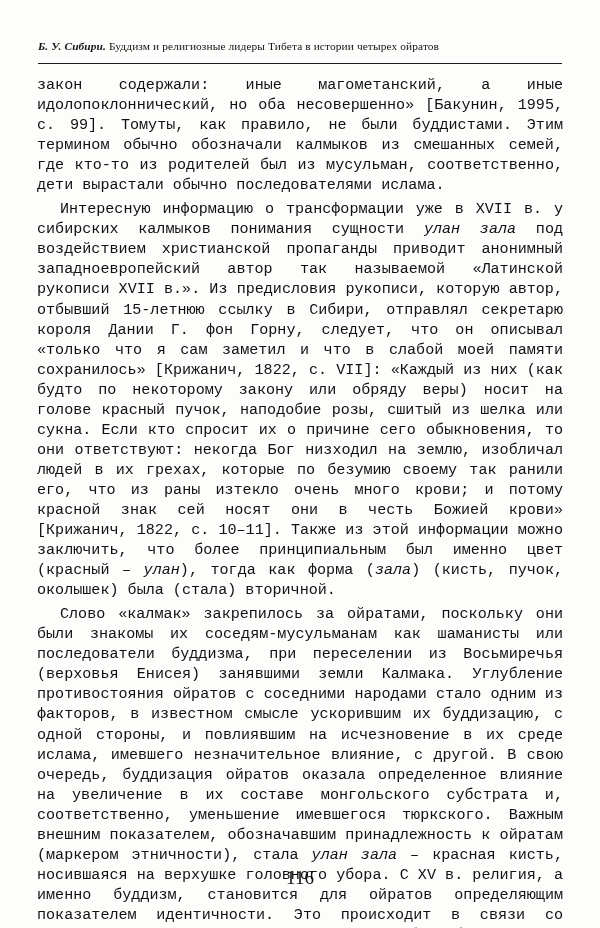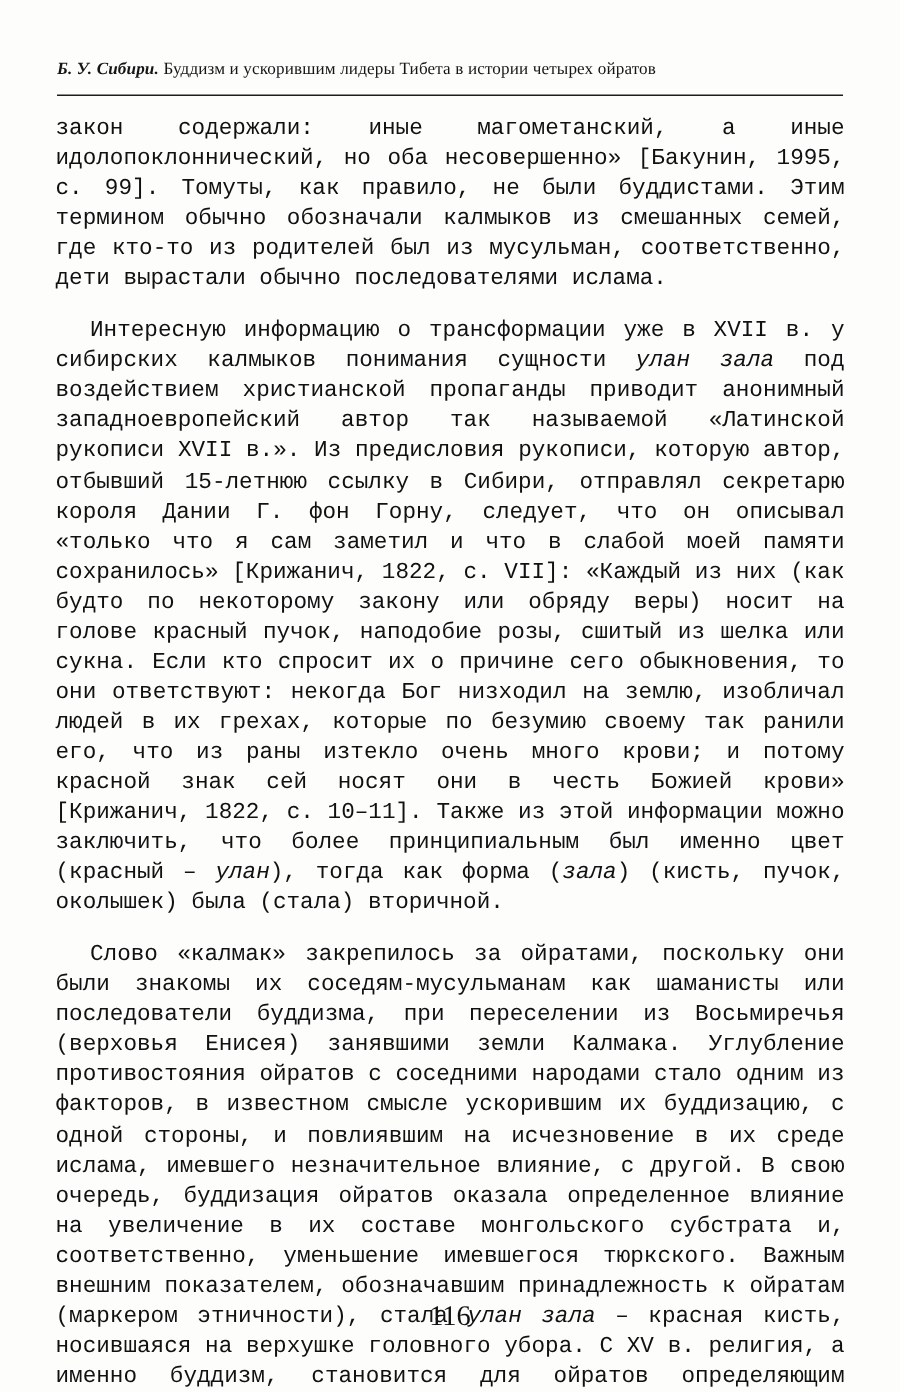--- a/index.html
+++ b/index.html
@@ -71,21 +71,21 @@
 
   .textblock p {
     margin: 0;
     text-indent: 0;
     hyphens: manual;
   }
   .textblock p.indent {
     text-indent: 23px;
   }
   .textblock p + p {
-    margin-top: 15px;
+    margin-top: 4px;
   }
 
   .it { font-style: italic; }
 
   
   .folio {
     position: absolute;
     left: 0;
     top: 868px;
     width: 600px;
@@ -95,21 +95,21 @@
     color: #111111;
   }
 </style>
 </head>
 <body>
 
 <div class="page">
 
   <div class="running-head">
     <span class="author">Б. У. Сибири.</span>
-    <span class="title">Буддизм и ускорившим лидеры Тибета в истории четырех ойратов</span>
+    <span class="title">Буддизм и религиозные лидеры Тибета в истории четырех ойратов</span>
   </div>
 
   <div class="head-rule"></div>
 
   <div class="textblock" id="textblock">
       <p><span>закон содержали: иные магометанский, а иные идолопоклоннический, но оба несовершенно» [Бакунин, 1995, с. 99]. Томуты, как правило, не были буддистами. Этим термином обычно обозначали калмыков из смешанных семей, где кто-то из родителей был из мусульман, соответственно, дети вырастали обычно последователями ислама.</span></p>
       <p class="indent"><span>Интересную информацию о трансформации уже в XVII в. у сибирских калмыков понимания сущности </span><span class="it">улан зала</span><span> под воздействием христианской пропаганды приводит анонимный западноевропейский автор так называемой «Латинской рукописи XVII в.». Из предисловия рукописи, которую автор, отбывший 15-летнюю ссылку в Сибири, отправлял секретарю короля Дании Г. фон Горну, следует, что он описывал «только что я сам заметил и что в слабой моей памяти сохранилось» [Крижанич, 1822, с. VII]: «Каждый из них (как будто по некоторому закону или обряду веры) носит на голове красный пучок, наподобие розы, сшитый из шелка или сукна. Если кто спросит их о причине сего обыкновения, то они ответствуют: некогда Бог низходил на землю, изобличал людей в их грехах, которые по безумию своему так ранили его, что из раны изтекло очень много крови; и потому красной знак сей носят они в честь Божией крови» [Крижанич, 1822, с. 10–11]. Также из этой информации можно заключить, что более принципиальным был именно цвет (красный – </span><span class="it">улан</span><span>), тогда как форма (</span><span class="it">зала</span><span>) (кисть, пучок, околышек) была (стала) вторичной.</span></p>
       <p class="indent"><span>Слово «калмак» закрепилось за ойратами, поскольку они были знакомы их соседям-мусульманам как шаманисты или последователи буддизма, при переселении из Восьмиречья (верховья Енисея) занявшими земли Калмака. Углубление противостояния ойратов с соседними народами стало одним из факторов, в известном смысле ускорившим их буддизацию, с одной стороны, и повлиявшим на исчезновение в их среде ислама, имевшего незначительное влияние, с другой. В свою очередь, буддизация ойратов оказала определенное влияние на увеличение в их составе монгольского субстрата и, соответственно, уменьшение имевшегося тюркского. Важным внешним показателем, обозначавшим принадлежность к ойратам (маркером этничности), стала </span><span class="it">улан зала</span><span> – красная кисть, носившаяся на верхушке головного убора. С XV в. религия, а именно буддизм, становится для ойратов определяющим показателем идентичности. Это происходит в связи со становлением государства, которое должно было базироваться на определенной идеологии, имевшей потенциал противостоять праву чингисидов.</span></p>
     </div>
 

